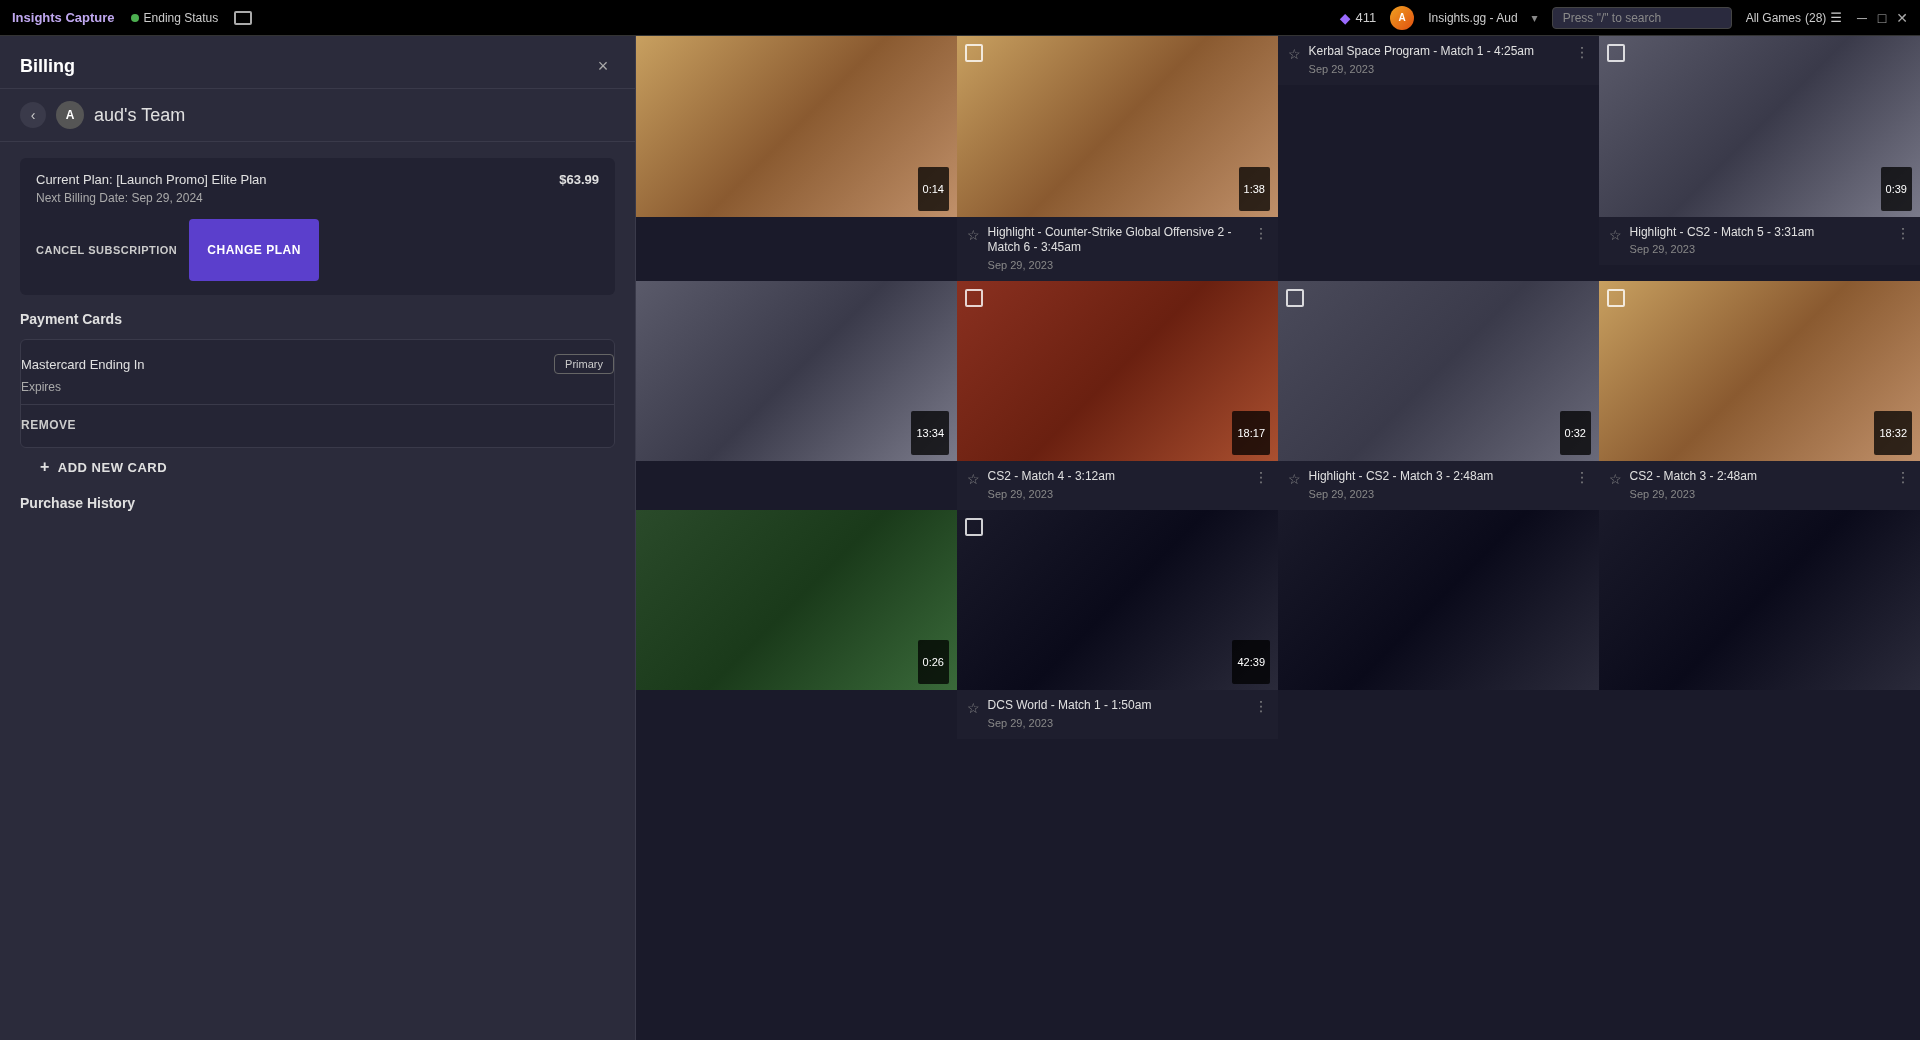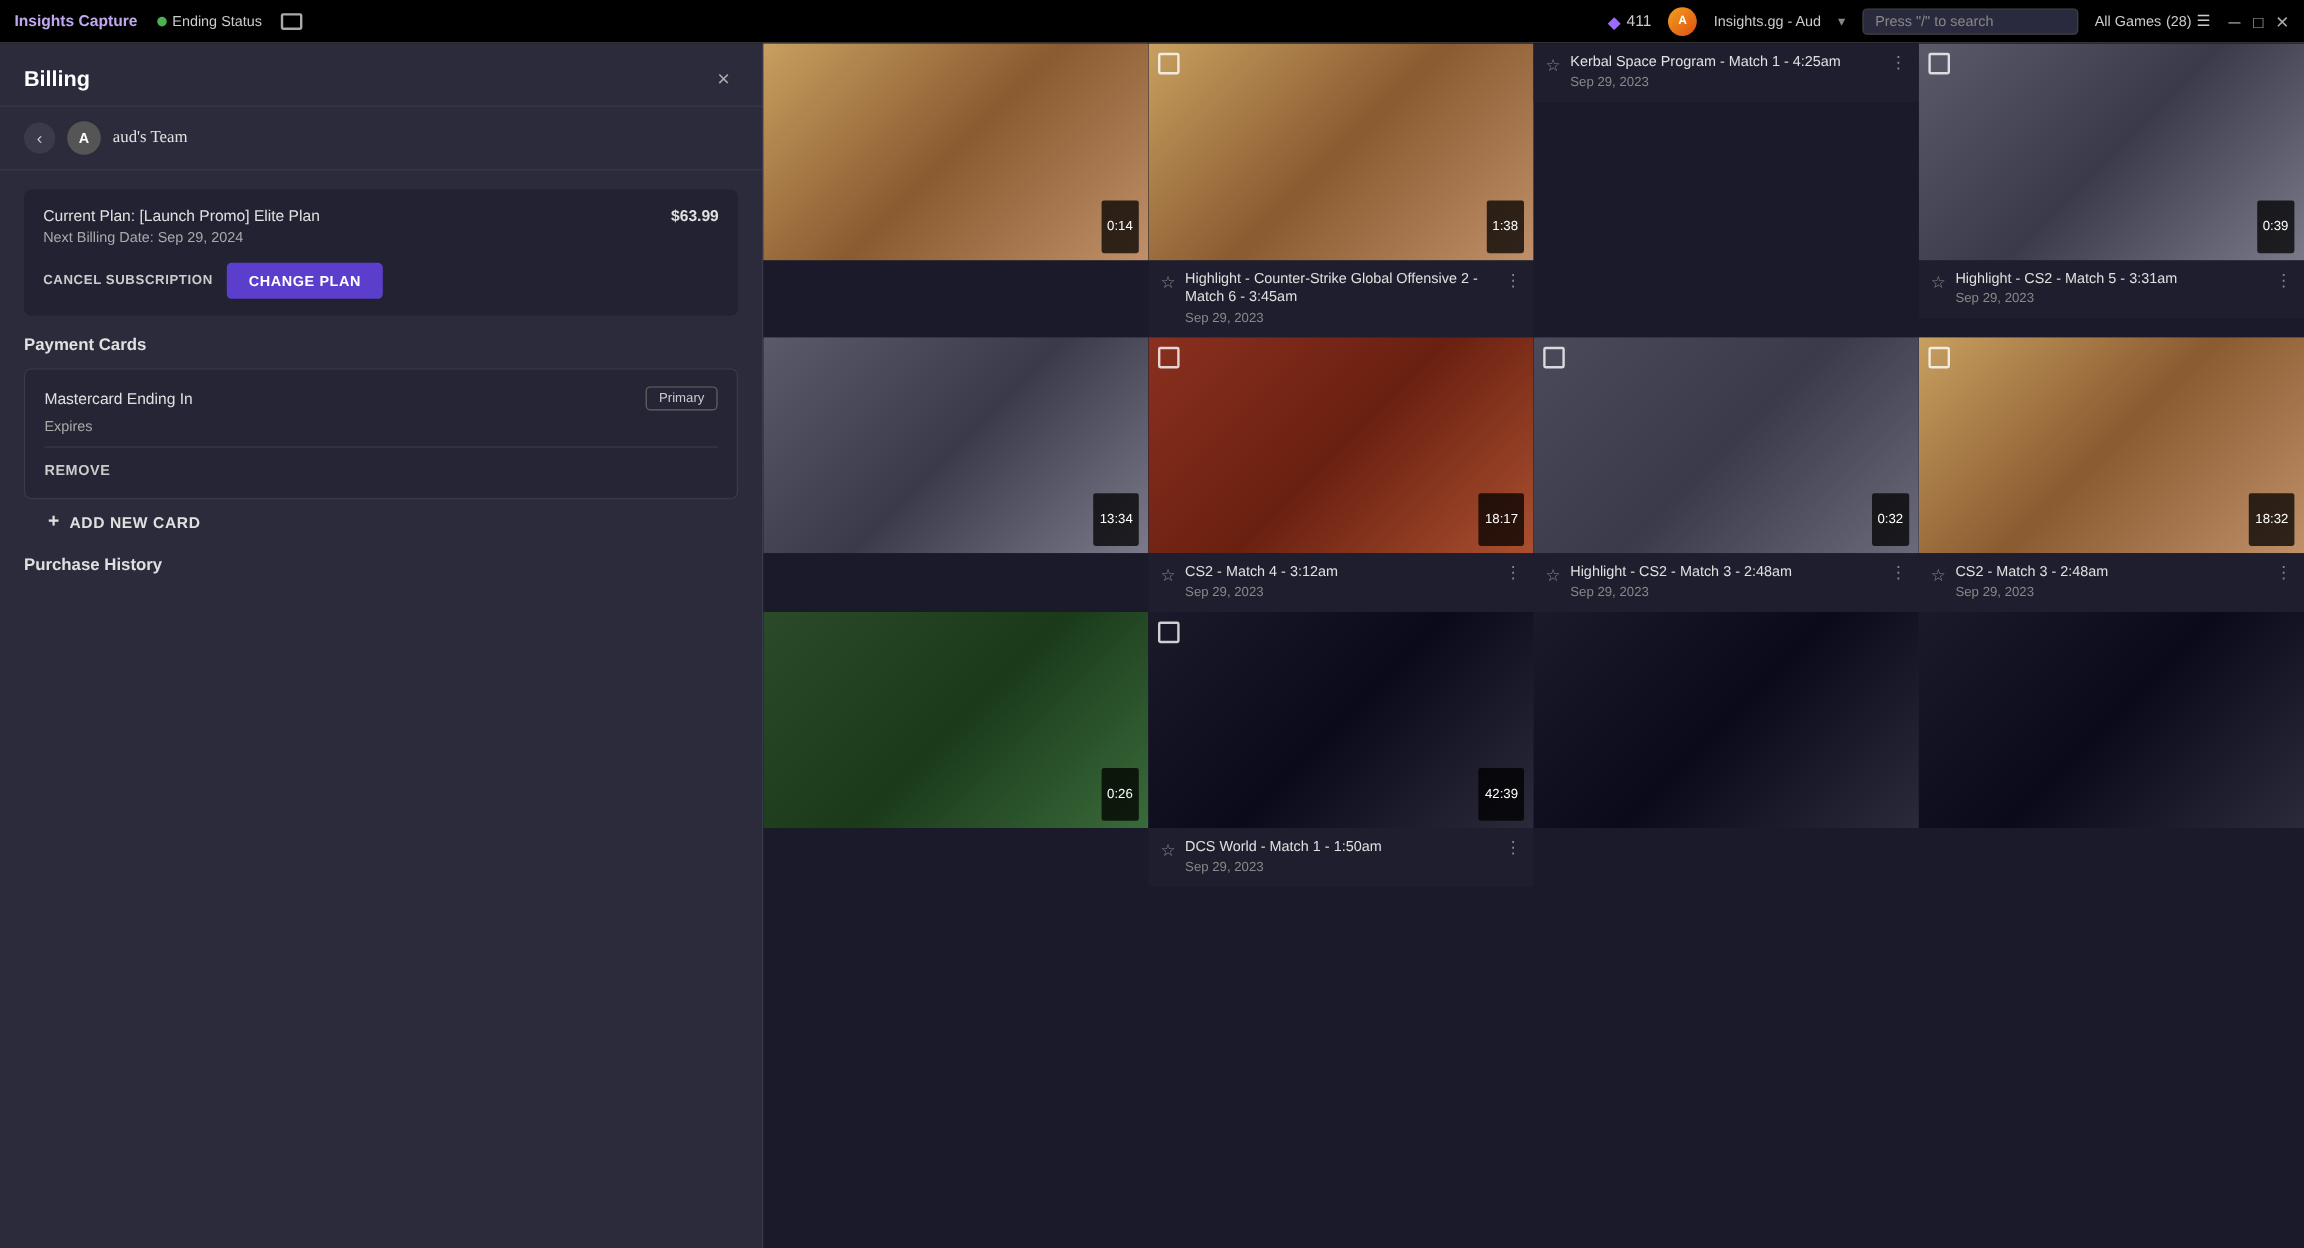--- a/index.html
+++ b/index.html
@@ -160,21 +160,21 @@
       font-size: 14px;
     }
     .user-avatar-billing {
       width: 28px; height: 28px;
       border-radius: 50%;
       background: #555;
       display: flex; align-items: center; justify-content: center;
       font-size: 12px; color: #fff; font-weight: 600;
     }
     .billing-team-label {
-      font-size: 14px; color: #e0e0e0; font-family: Liberation Serif, serif;
+      font-size: 18px; color: #e0e0e0;
     }
 
     
     .plan-section {
       margin: 16px 20px;
       background: #222232;
       border-radius: 6px;
       padding: 14px 16px;
     }
     .plan-row {
@@ -211,21 +211,21 @@
       cursor: pointer;
       text-transform: uppercase;
       background: none;
       border: none;
     }
     .change-plan-btn {
       background: #5b3fcc;
       color: #fff;
       font-size: 12px;
       font-weight: 600;
-      padding: 8px 18px;
+      padding: 24px 18px;
       border-radius: 4px;
       border: none;
       cursor: pointer;
       text-transform: uppercase;
       letter-spacing: 0.5px;
       text-align: right;
     }
 
     
     .payment-cards-section {
@@ -233,21 +233,21 @@
     }
     .section-label {
       font-size: 14px;
       font-weight: 600;
       color: #e0e0e0;
       margin-bottom: 12px;
     }
     .card-item {
       border: 1px solid #3a3a4a;
       border-radius: 6px;
-      padding: 14px 16px;
+      padding: 14px 0;
       margin-bottom: 10px;
       background: #252535;
     }
     .card-top-row {
       display: flex;
       align-items: center;
       justify-content: space-between;
     }
     .card-name {
       font-size: 13px;

